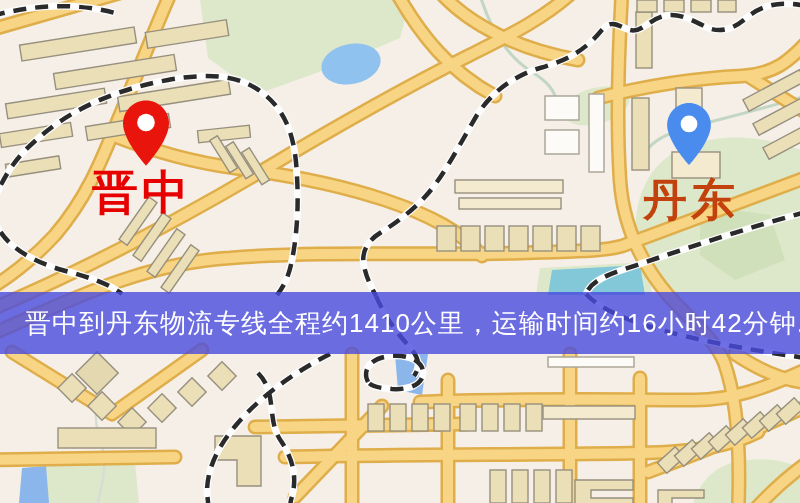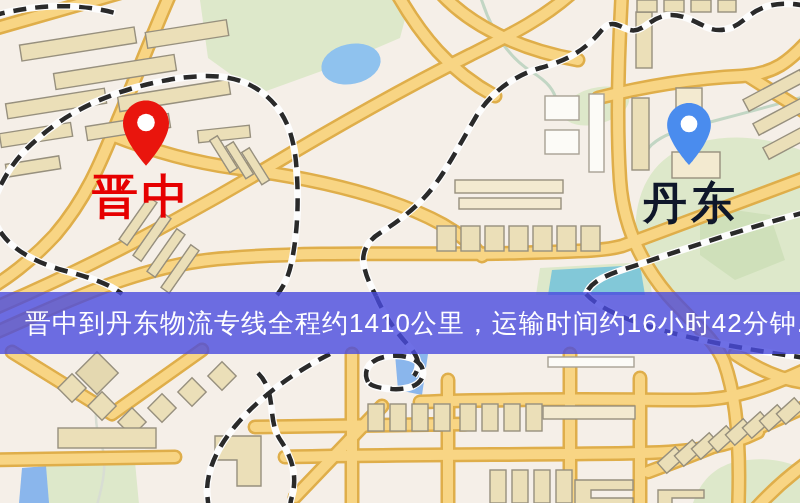--- a/index.html
+++ b/index.html
@@ -2,23 +2,23 @@
 <html><head>
 <meta charset="utf-8">
 <style>
   html,body{margin:0;padding:0;background:#e8e8e8;font-family:"Liberation Sans",sans-serif;}
   .stage{position:relative;width:800px;height:503px;overflow:hidden;background:#f5efe8;}
   .map-svg{position:absolute;left:0;top:0;width:800px;height:503px;display:block;}
   .pin{position:absolute;z-index:3;}
   .pin-origin{left:123px;top:100px;width:46px;height:66px;}
   .pin-destination{left:667px;top:103px;width:44px;height:62px;}
   .city-label{position:absolute;z-index:4;font-weight:900;letter-spacing:4px;
-              font-family:Liberation Sans, sans-serif;line-height:1;}
+              font-family:Liberation Mono, monospace;line-height:1;}
   .origin-label{left:92px;top:173px;font-size:46px;color:#e60000;}
-  .destination-label{left:643px;top:181px;font-size:44px;color:#0f172a;}
+  .destination-label{left:643px;top:181px;font-size:44px;color:#c2410c;}
   .route-banner{position:absolute;left:0;top:292px;width:800px;height:62px;z-index:5;
                 background:rgba(74,75,223,0.80);display:flex;align-items:center;}
   .route-banner-text{color:#ffffff;font-size:26px;padding-left:25px;letter-spacing:1px;
                      white-space:nowrap;font-family:"Liberation Sans","DejaVu Sans",sans-serif;}
 </style>
 </head>
 <body>
 
 <div class="stage">
 

